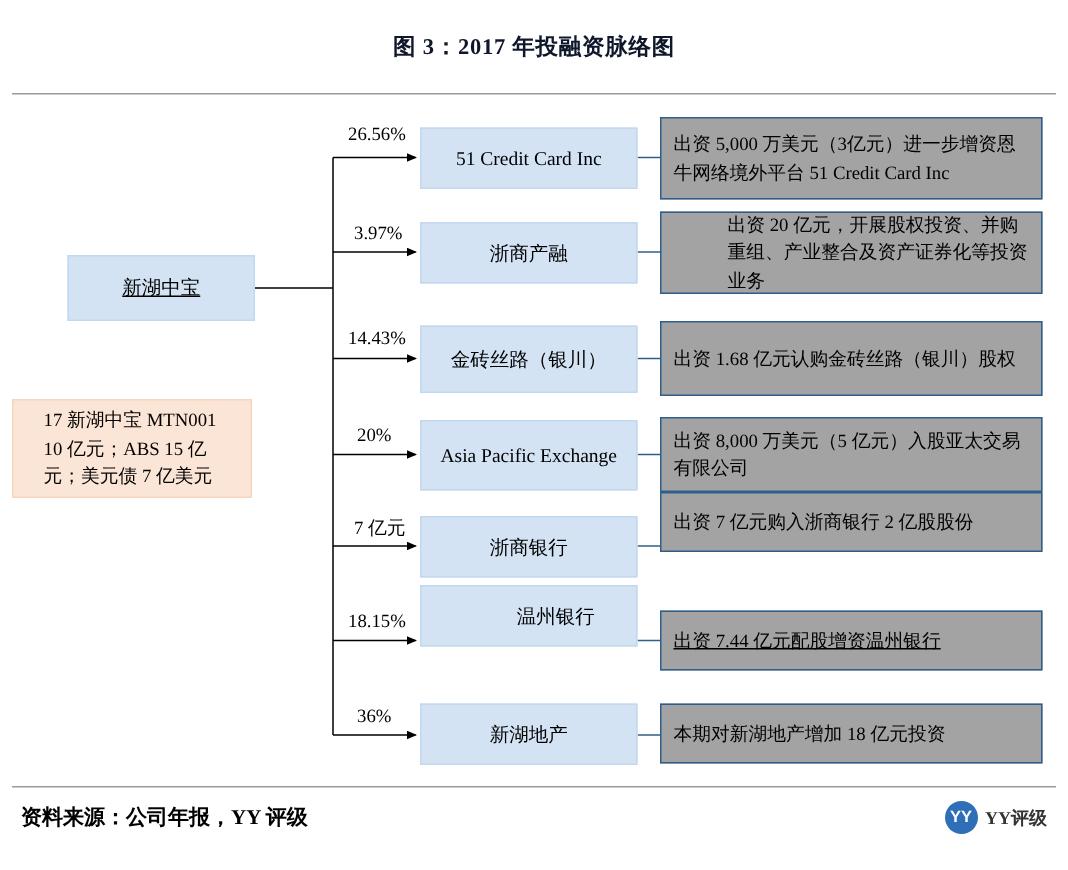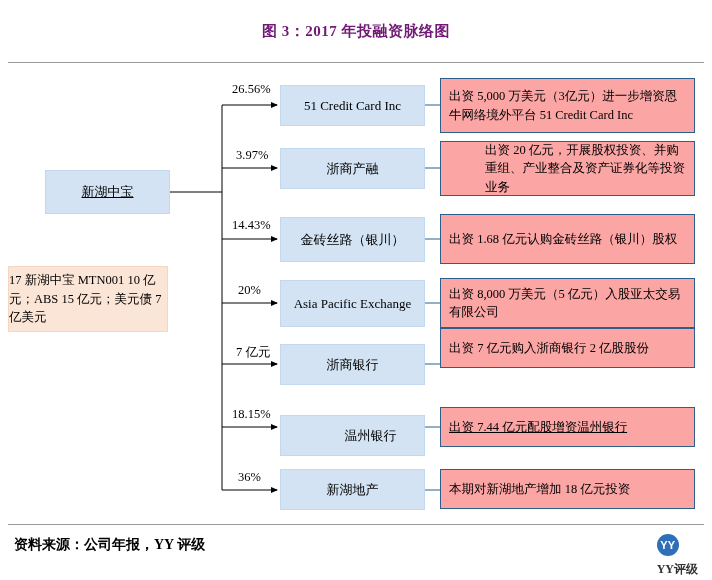--- a/index.html
+++ b/index.html
@@ -13,33 +13,33 @@
   .page{position:absolute;inset:0;}
 
   
   .rule{position:absolute;left:8px;width:696px;height:1px;background:#9a9a9a;}
   .rule.top{top:62px;}
   .rule.bottom{top:524px;}
 
   .title{
     position:absolute;top:22px;left:0;width:712px;
     text-align:center;
-    font-size:15px;font-weight:bold;color:#701a75;
+    font-size:15px;font-weight:bold;color:#0f172a;
     letter-spacing:0.5px;
   }
 
   .source{
     position:absolute;left:14px;top:536px;
     font-size:14px;color:#000;font-weight:bold;
   }
 
   
   .logo{
     position:absolute;right:14px;top:534px;
-    display:flex;gap:5px;flex-direction:column;
+    display:flex;align-items:center;gap:5px;
   }
   .logo-mark{
     width:22px;height:22px;border-radius:50%;
     background:#2e6fb7;color:#fff;
     font-size:11px;font-weight:bold;
     display:flex;align-items:center;justify-content:center;
     font-family:"Liberation Sans",sans-serif;
   }
   .logo-text{font-size:12px;color:#333;font-weight:bold;}
 
@@ -55,25 +55,25 @@
   .node.blue{
     background:#d3e3f3;
     border:1px solid #c2d8ee;
   }
   .node.peach{
     background:#fbe5d6;
     border:1px solid #f6d6c0;
     font-size:12.5px;
     text-align:left;
     justify-content:flex-start;
-    padding:6px 0;
+    padding:6px 20px;
     line-height:1.5;
   }
   .node.white{
-    background:#fca5a5;
+    background:#a3a3a3;
     border:1px solid #2e5f8a;
     font-size:12.5px;
     text-align:left;
     justify-content:flex-start;
     padding:5px 8px;
     line-height:1.45;
   }
 
   .root{
     left:45px;top:170px;width:125px;height:44px;text-decoration:underline;
@@ -153,21 +153,21 @@
 
   <div class="edge-label" style="left:238px;top:283px;">20%</div>
   <div class="node blue" style="left:280px;top:280px;width:145px;height:47px;">Asia Pacific Exchange</div>
   <div class="node white" style="left:440px;top:278px;width:255px;height:50px;">出资 8,000 万美元（5 亿元）入股亚太交易有限公司</div>
 
   <div class="edge-label" style="left:236px;top:344px;">7 亿元</div>
   <div class="node blue" style="left:280px;top:344px;width:145px;height:41px;">浙商银行</div>
   <div class="node white" style="left:440px;top:328px;width:255px;height:40px;">出资 7 亿元购入浙商银行 2 亿股股份</div>
 
   <div class="edge-label" style="left:232px;top:407px;">18.15%</div>
-  <div class="node blue" style="left:280px;top:415px;width:145px;height:41px;padding-left:36px;">温州银行</div>
+  <div class="node blue" style="left:280px;top:390px;width:145px;height:41px;padding-left:36px;">温州银行</div>
   <div class="node white" style="left:440px;top:407px;width:255px;height:40px;text-decoration:underline;">出资 7.44 亿元配股增资温州银行</div>
 
   <div class="edge-label" style="left:238px;top:470px;">36%</div>
   <div class="node blue" style="left:280px;top:469px;width:145px;height:41px;">新湖地产</div>
   <div class="node white" style="left:440px;top:469px;width:255px;height:40px;">本期对新湖地产增加 18 亿元投资</div>
 
   <div class="source">资料来源：公司年报，YY 评级</div>
 
   <div class="logo">
     <span class="logo-mark">YY</span>

